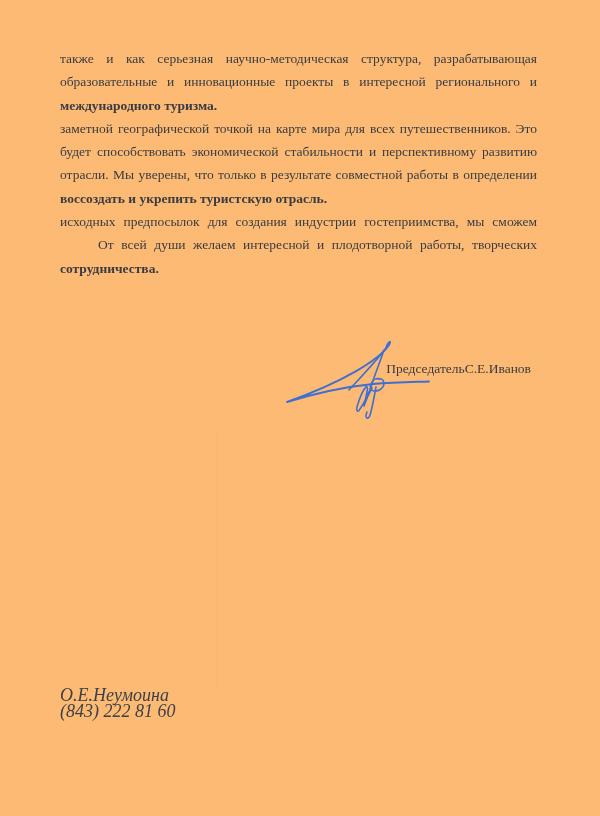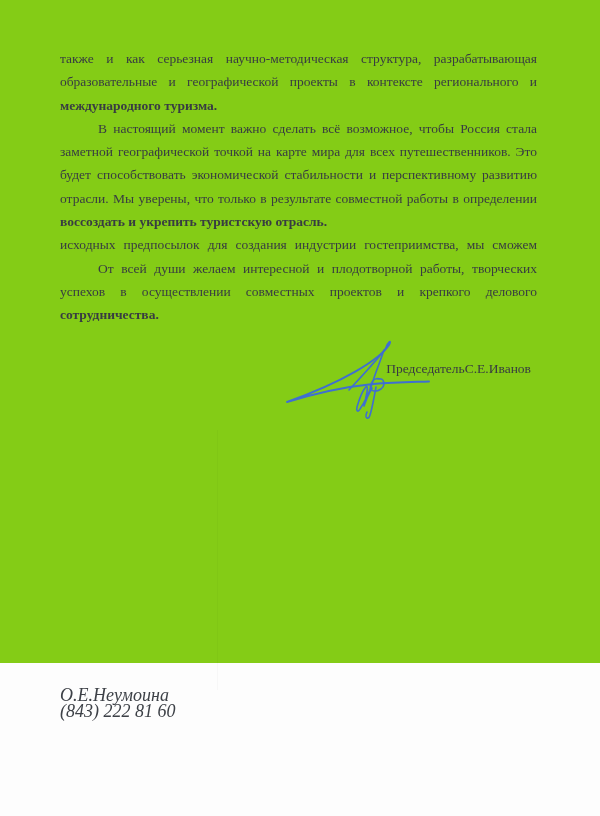--- a/index.html
+++ b/index.html
@@ -4,22 +4,22 @@
 <style>
   html, body { margin: 0; padding: 0; }
   body {
     width: 600px; height: 816px;
     background: #fdfdfd;
     font-family: "Liberation Serif", "DejaVu Serif", serif;
     overflow: hidden;
   }
   .page {
     position: relative;
-    width: 600px; height: 663px;
-    background: #84cc16;
+    width: 600px; height: 816px;
+    background: #fdba74;
     color: #383c42;
   }
   .letter-body {
     position: absolute;
     left: 60px; top: 47px;
     width: 477px;
     font-size: 13.5px;
     line-height: 23.3px;
     color: #383c42;
   }
@@ -65,36 +65,34 @@
 </style>
 </head>
 <body>
 
 <div class="page">
 
   <div class="letter-body">
 
     <div class="para">
       <div class="line">также и как серьезная научно-методическая структура, разрабатывающая</div>
-      <div class="line">образовательные и географической проекты в контексте регионального и</div>
+      <div class="line">образовательные и инновационные проекты в интересной регионального и</div>
       <div class="line last">международного туризма.</div>
     </div>
 
     <div class="para">
-      <div class="line indent">В настоящий момент важно сделать всё возможное, чтобы Россия стала</div>
       <div class="line">заметной географической точкой на карте мира для всех путешественников. Это</div>
       <div class="line">будет способствовать экономической стабильности и перспективному развитию</div>
       <div class="line">отрасли. Мы уверены, что только в результате совместной работы в определении</div>
       <div class="line last">воссоздать и укрепить туристскую отрасль.</div>
       <div class="line">исходных предпосылок для создания индустрии гостеприимства, мы сможем</div>
     </div>
 
     <div class="para">
       <div class="line indent">От всей души желаем интересной и плодотворной работы, творческих</div>
-      <div class="line">успехов в осуществлении совместных проектов и крепкого делового</div>
       <div class="line last">сотрудничества.</div>
     </div>
 
   </div>
 
   <div class="signature-row">
     <span>Председатель</span>
     <span>С.Е.Иванов</span>
   </div>
 

